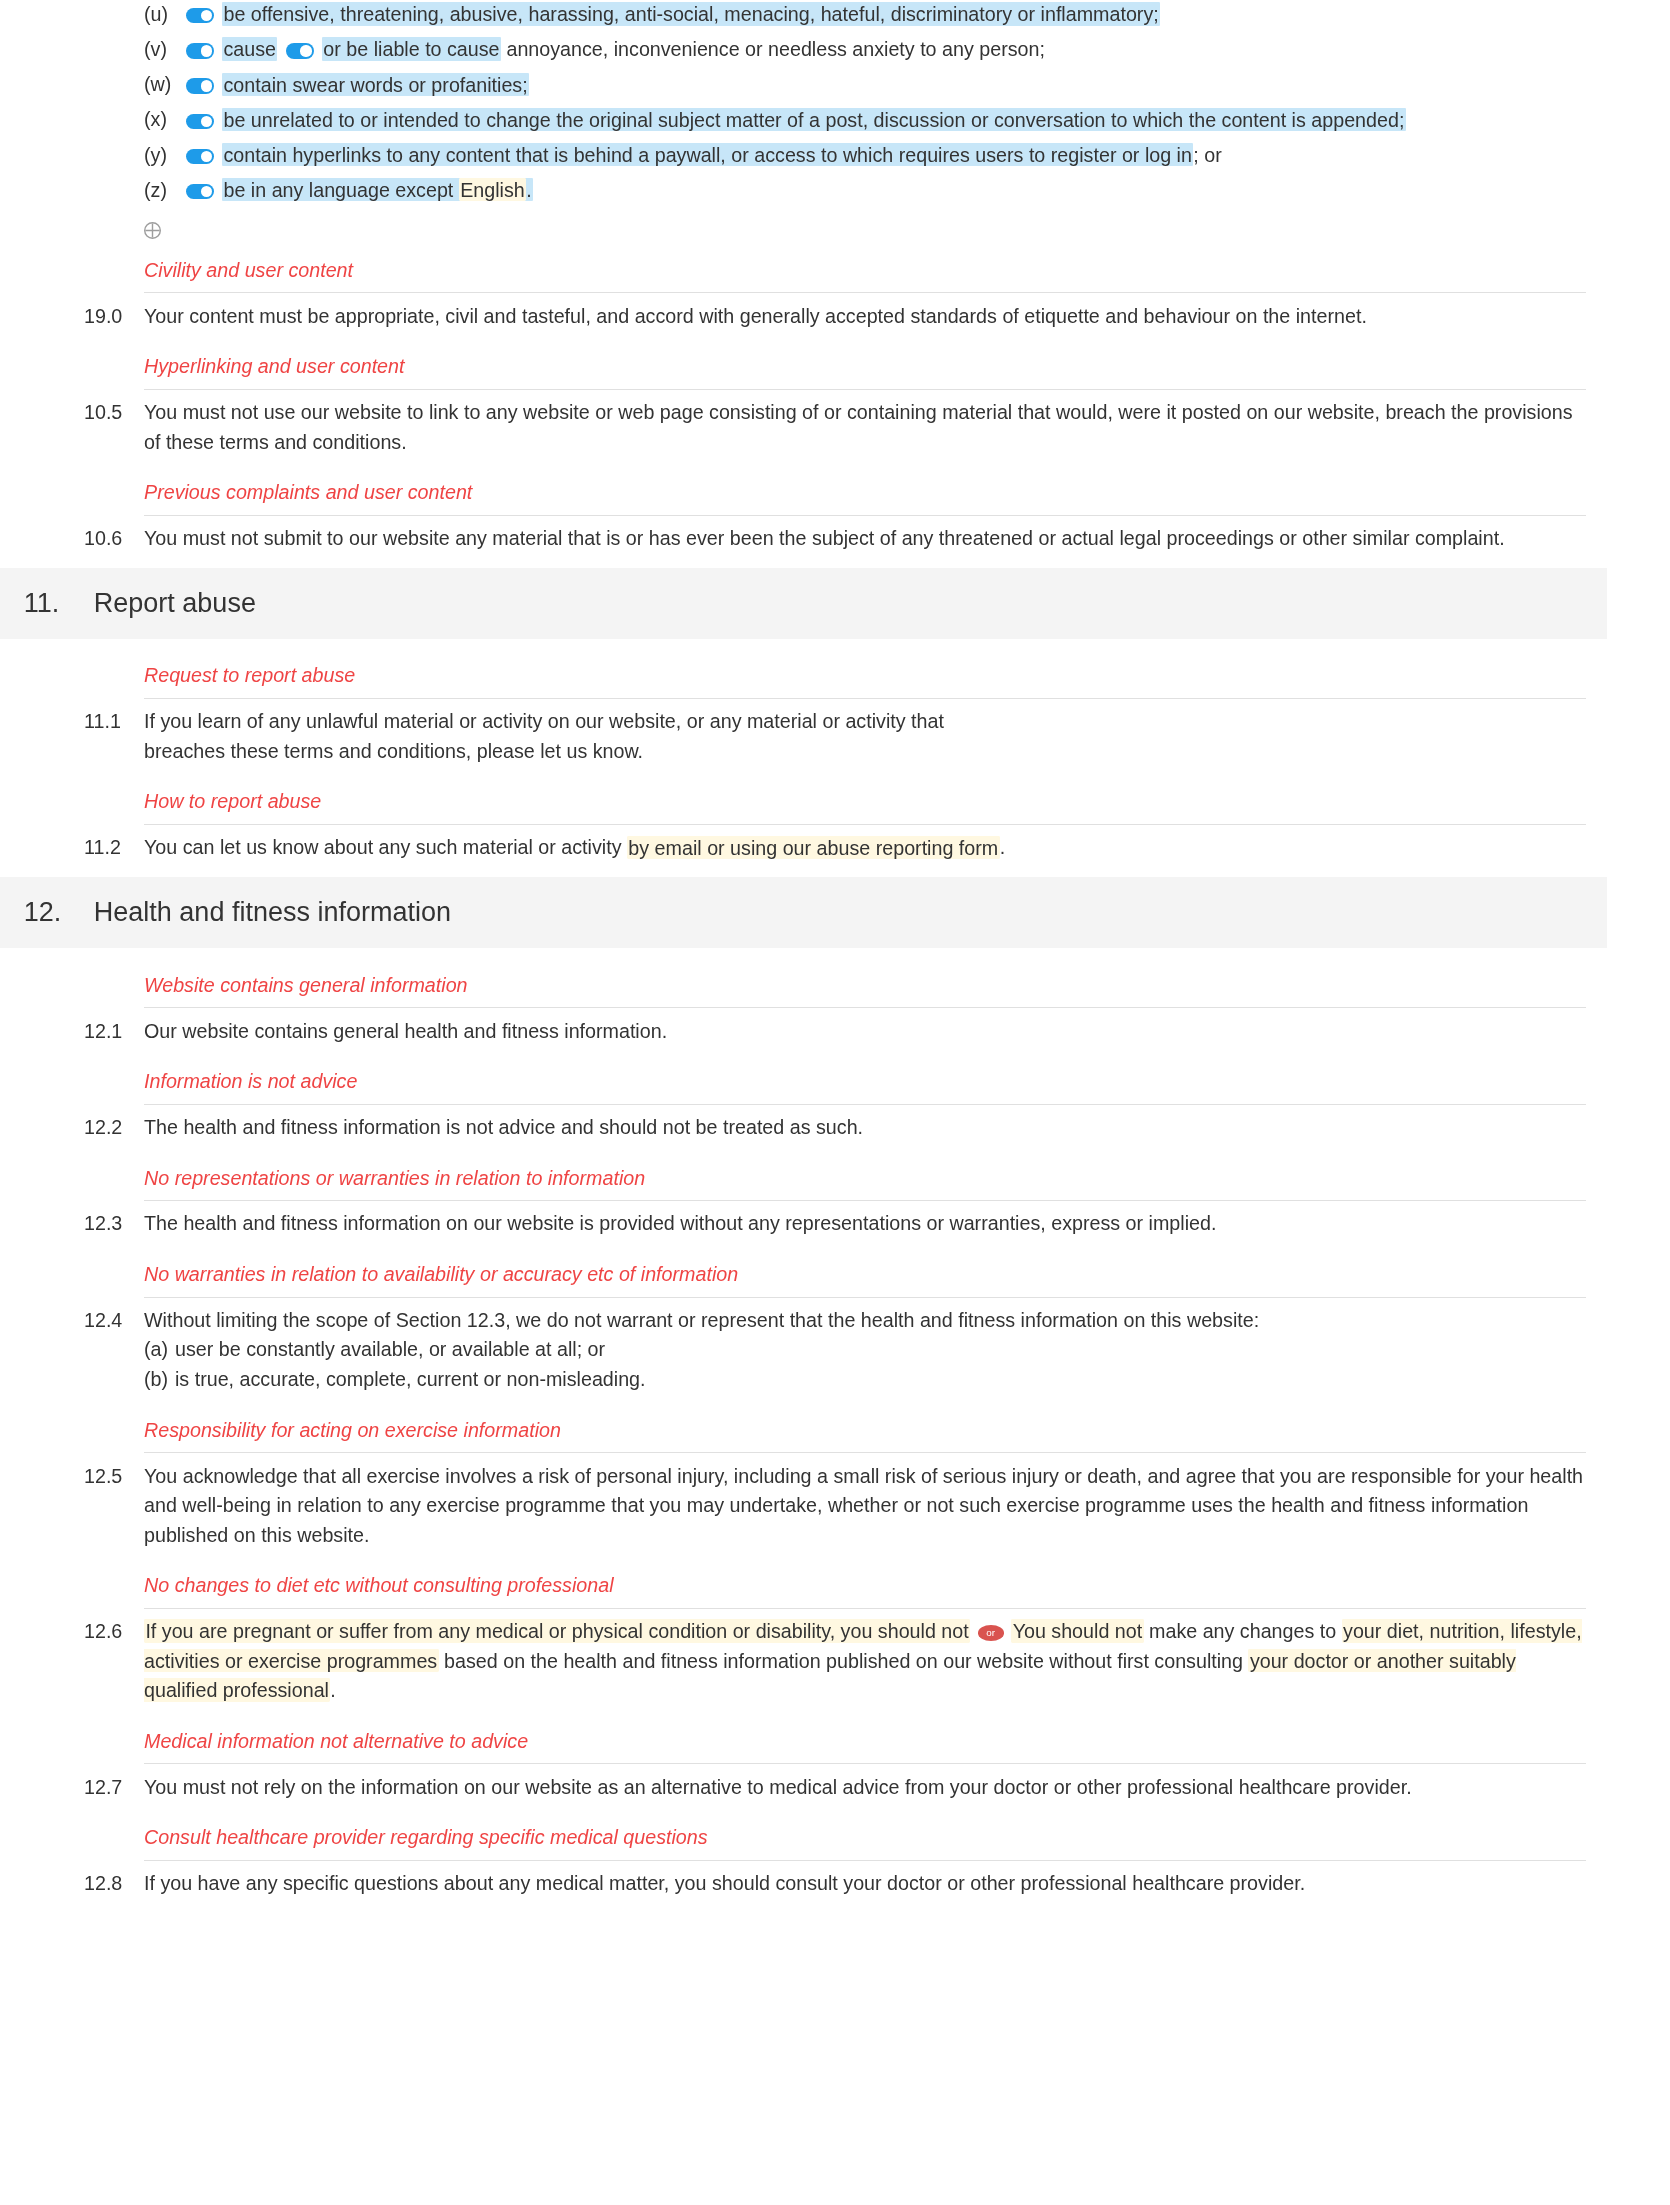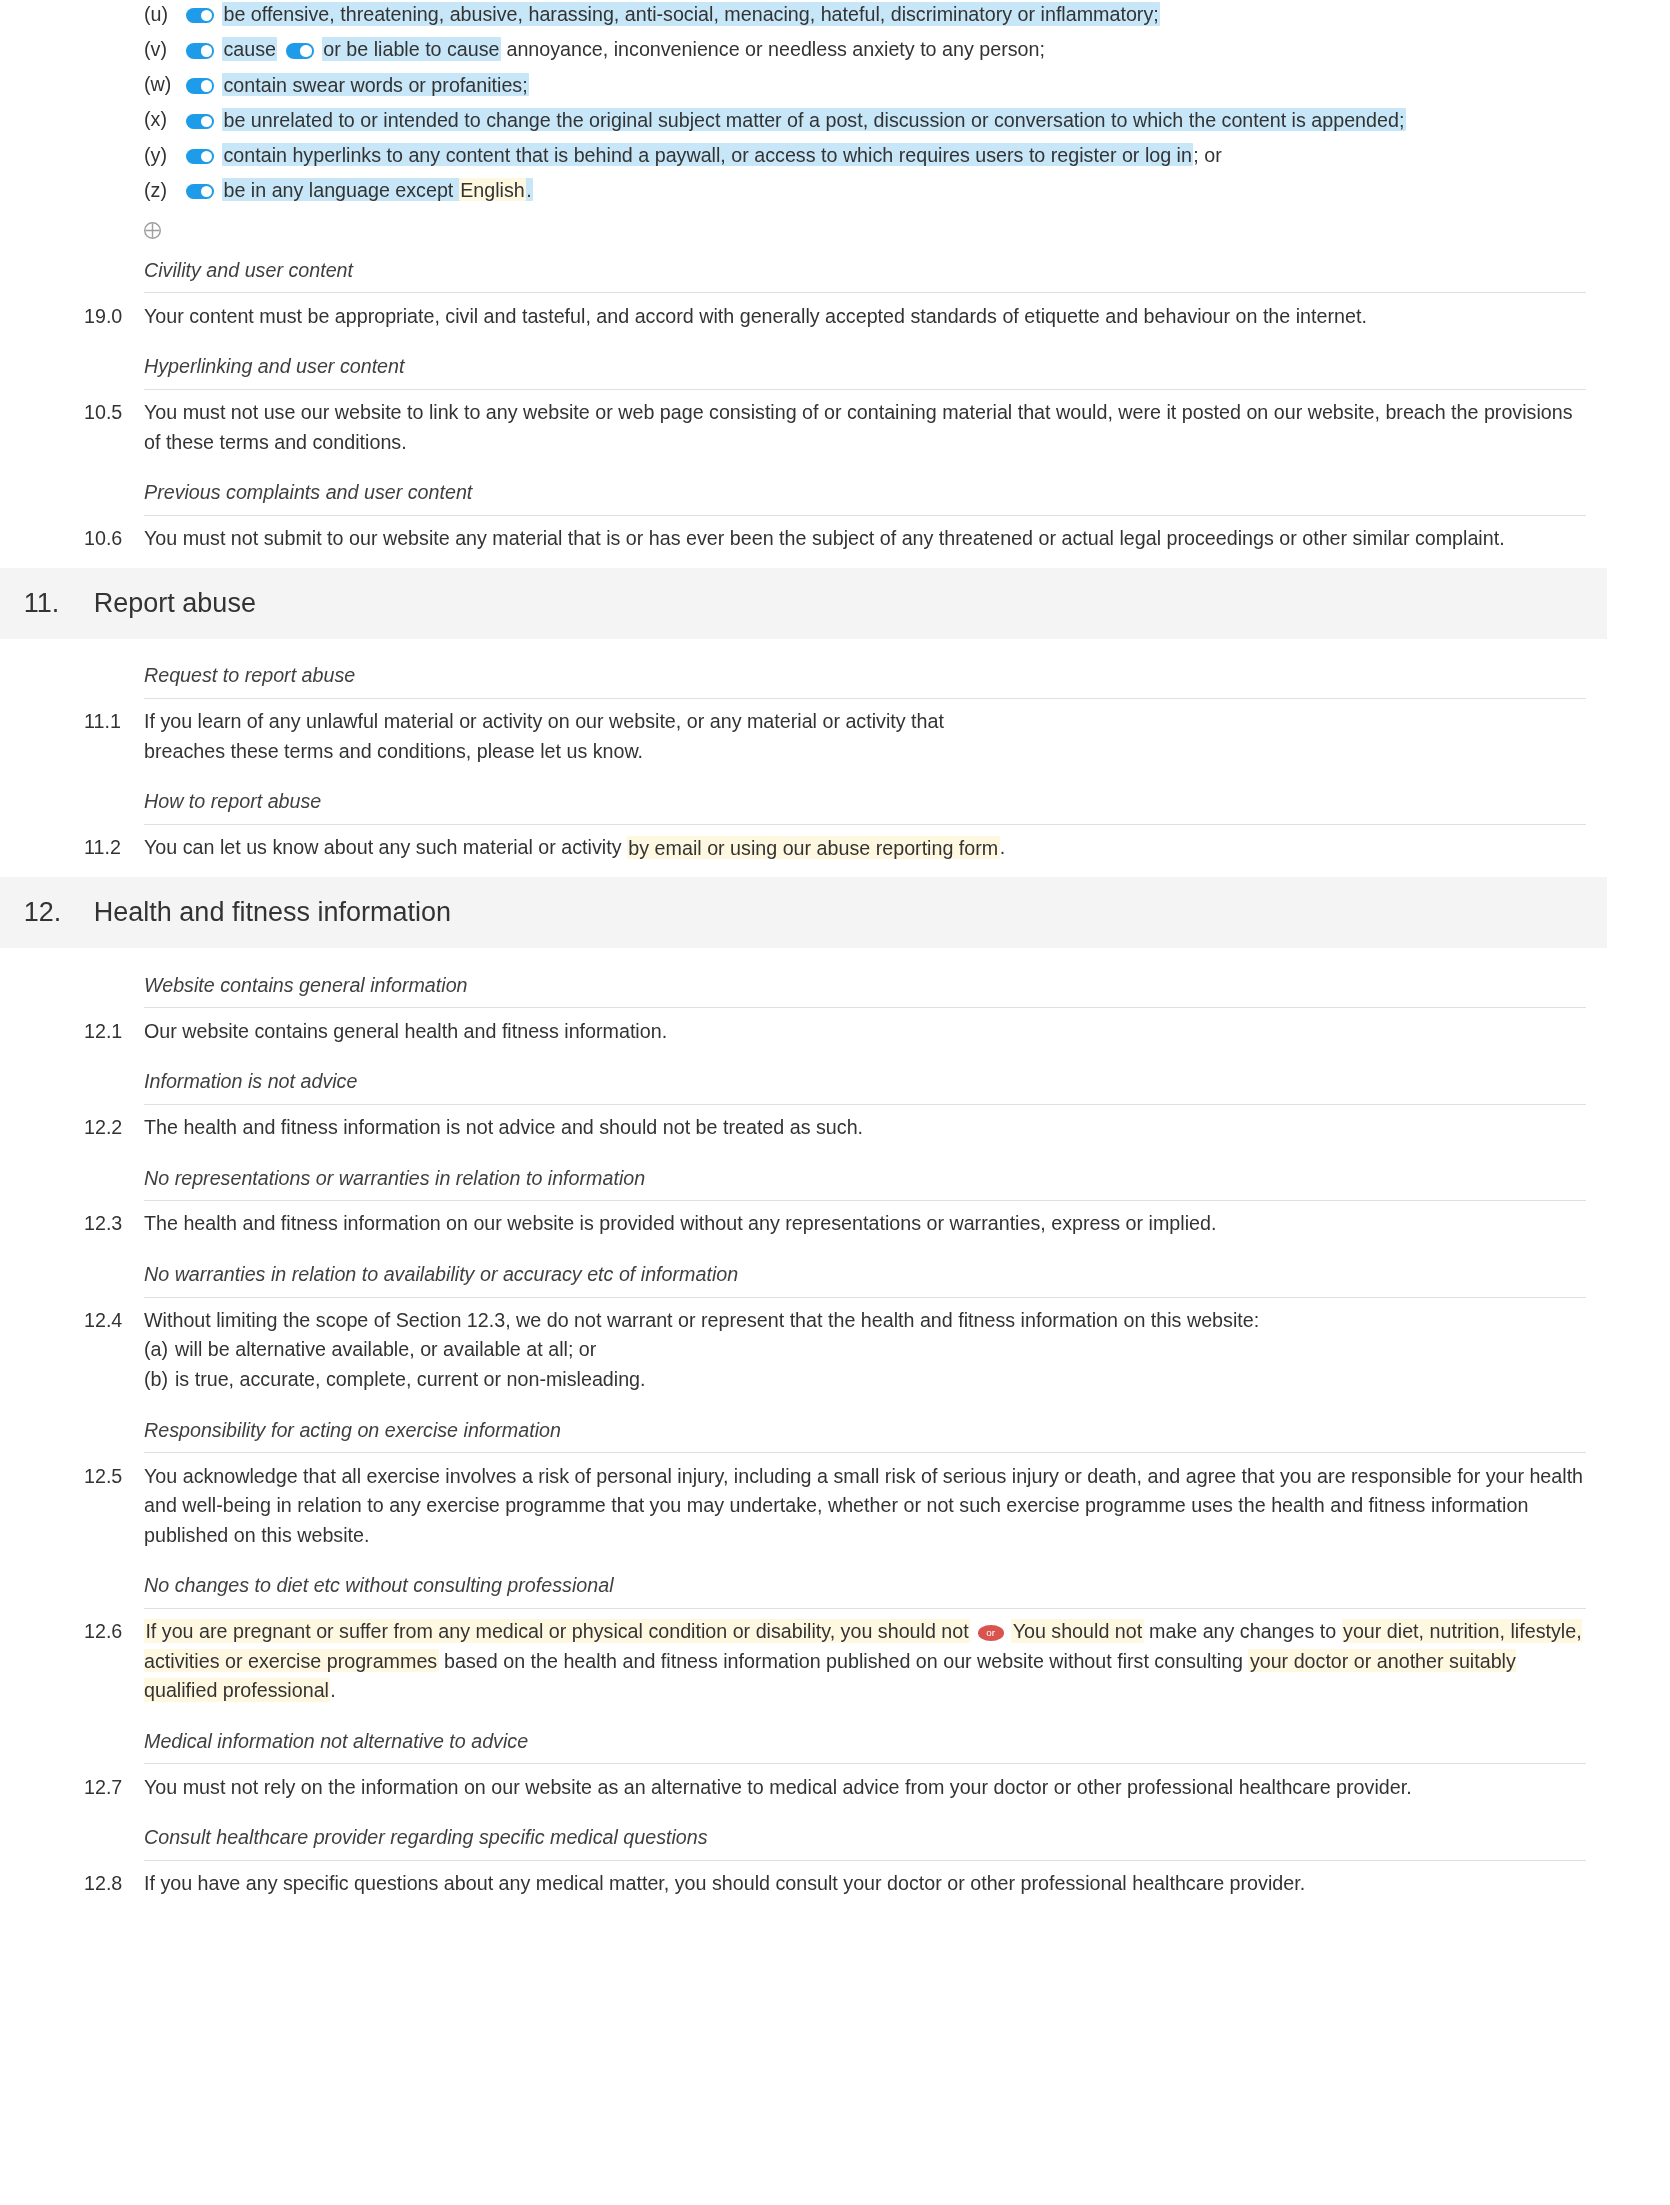--- a/index.html
+++ b/index.html
@@ -47,21 +47,21 @@
     margin: 0 2.1px;
   }
   .plus-icon {
     width: 17px; height: 17px;
     display: inline-block;
     color: #9e9e9e;
     margin: 7px 0 9.8px 0;
   }
   .hint {
     font-style: italic;
-    color: #404040;
+    color: #ef4444;
     border-bottom: 0.7px solid #e0e0e0;
     padding: 8.4px 0 7px 0;
     margin-bottom: 8.4px;
   }
   .numbered { display: flex; margin-bottom: 12.6px; }
   .numbered .num { width: 60px; flex-shrink: 0; margin-left: -60px; }
   .numbered .txt { flex: 1; }
   .section-block { margin-left: 60px; }
   .heading {
     background: #f4f4f4;
@@ -172,21 +172,21 @@
     <div class="txt">The health and fitness information on our website is provided without any representations or warranties, express or implied.</div>
   </div>
   <div class="hint">No warranties in relation to availability or accuracy etc of information</div>
   <div class="numbered">
     <div class="num">12.4</div>
     <div class="txt">
       <div>Without limiting the scope of Section 12.3, we do not warrant or represent that the health and fitness information on this website:</div>
       <div class="sub-list">
         <div class="sub-item">
             <span class="sl">(a)</span>
-            <span>will be alternative available, or available at all; or</span>
+            <span>user be constantly available, or available at all; or</span>
           </div>
         <div class="sub-item">
             <span class="sl">(b)</span>
             <span>is true, accurate, complete, current or non-misleading.</span>
           </div>
       </div>
     </div>
   </div>
   <div class="hint">Responsibility for acting on exercise information</div>
   <div class="numbered">

